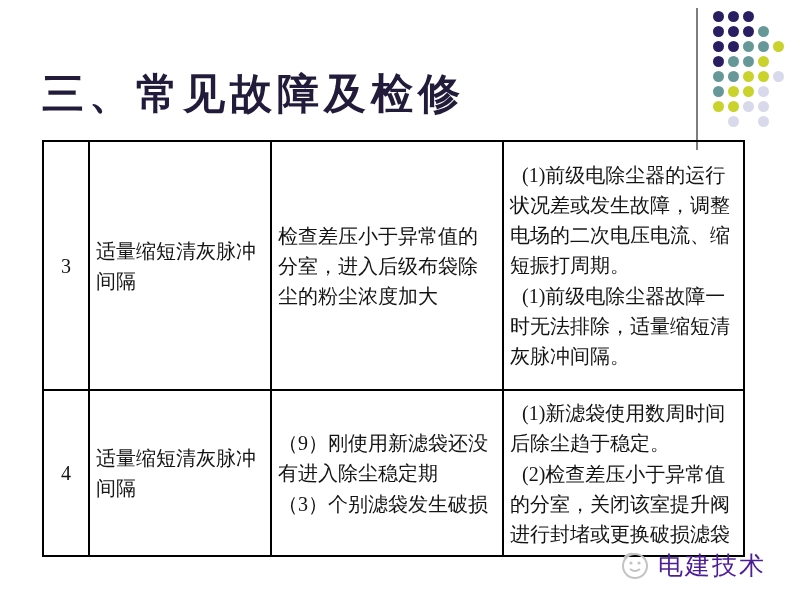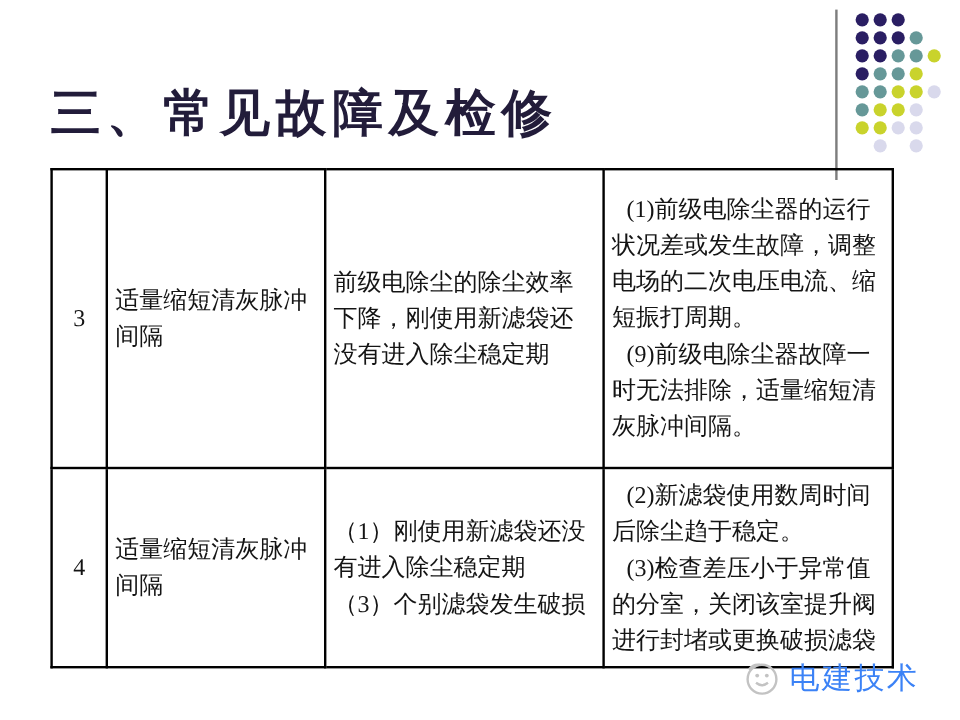--- a/index.html
+++ b/index.html
@@ -38,22 +38,22 @@
     font-size:20px;line-height:1.5;padding:4px 6px;
   }
   td.c-no{text-align:center;font-size:22px;}
   tr.r3 td{height:239px;}
   tr.r4 td{height:156px;}
   td p{margin:1px 0;}
   td p.indent{text-indent:0.6em;}
 
   
   .watermark{
-    position:absolute;left:618px;top:548px;display:flex;gap:6px;
-    color:#3b82f6;font-size:25px;letter-spacing:2px;
+    position:absolute;left:618px;top:548px;display:flex;align-items:center;gap:6px;
+    color:#4c1d95;font-size:25px;letter-spacing:2px;
     font-family:"Liberation Sans","DejaVu Sans",sans-serif;
   }
   .watermark svg{display:block;}
 </style>
 </head>
 <body>
 
 <div class="slide">
 
   <h1 class="title">三、常见故障及检修</h1>
@@ -107,37 +107,37 @@
       <col style="width:46px">
         <col style="width:182px">
         <col style="width:232px">
         <col style="width:241px">
     </colgroup>
     <tbody>
       <tr class="r3">
         <td class="c-no">3</td>
         <td class="c-fault">适量缩短清灰脉冲间隔</td>
         <td class="c-cause">
-          <p>前级电除尘的除尘效率下降，刚使用新滤袋还没有进入除尘稳定期</p>
+          <p>检查差压小于异常值的分室，进入后级布袋除尘的粉尘浓度加大</p>
         </td>
         <td class="c-remedy">
           <p class="indent">(1)前级电除尘器的运行状况差或发生故障，调整电场的二次电压电流、缩短振打周期。</p>
-          <p class="indent">(9)前级电除尘器故障一时无法排除，适量缩短清灰脉冲间隔。</p>
+          <p class="indent">(1)前级电除尘器故障一时无法排除，适量缩短清灰脉冲间隔。</p>
         </td>
       </tr>
       <tr class="r4">
         <td class="c-no">4</td>
         <td class="c-fault">适量缩短清灰脉冲间隔</td>
         <td class="c-cause">
-          <p>（1）刚使用新滤袋还没有进入除尘稳定期</p>
+          <p>（9）刚使用新滤袋还没有进入除尘稳定期</p>
           <p>（3）个别滤袋发生破损</p>
         </td>
         <td class="c-remedy">
-          <p class="indent">(2)新滤袋使用数周时间后除尘趋于稳定。</p>
-          <p class="indent">(3)检查差压小于异常值的分室，关闭该室提升阀进行封堵或更换破损滤袋</p>
+          <p class="indent">(1)新滤袋使用数周时间后除尘趋于稳定。</p>
+          <p class="indent">(2)检查差压小于异常值的分室，关闭该室提升阀进行封堵或更换破损滤袋</p>
         </td>
       </tr>
     </tbody>
   </table>
 
   <div class="watermark">
     <svg width="34" height="34" viewBox="0 0 34 34">
       <circle cx="17" cy="18" r="12" fill="none" stroke="#c3c3c3" stroke-width="2"></circle>
       <circle cx="13" cy="15" r="1.6" fill="#c3c3c3"></circle>
       <circle cx="21" cy="15" r="1.6" fill="#c3c3c3"></circle>

